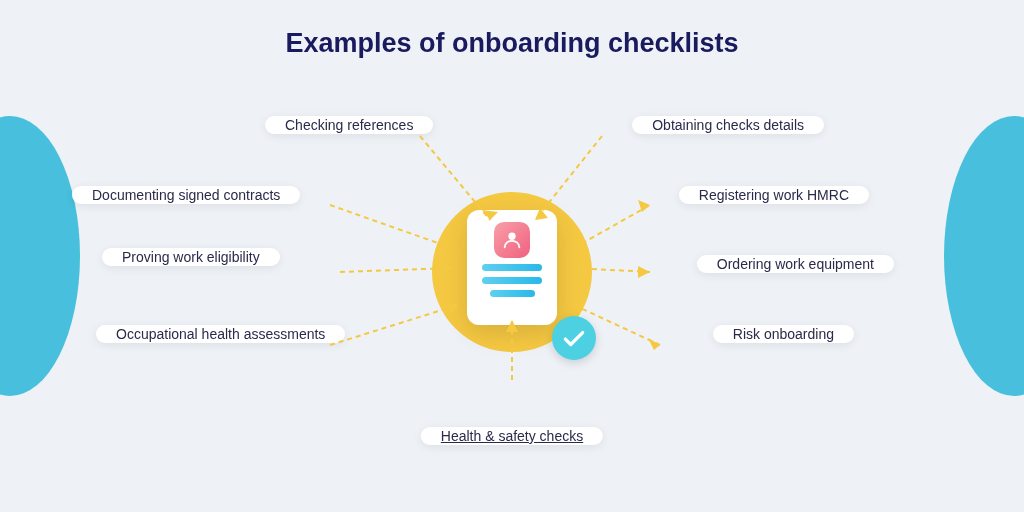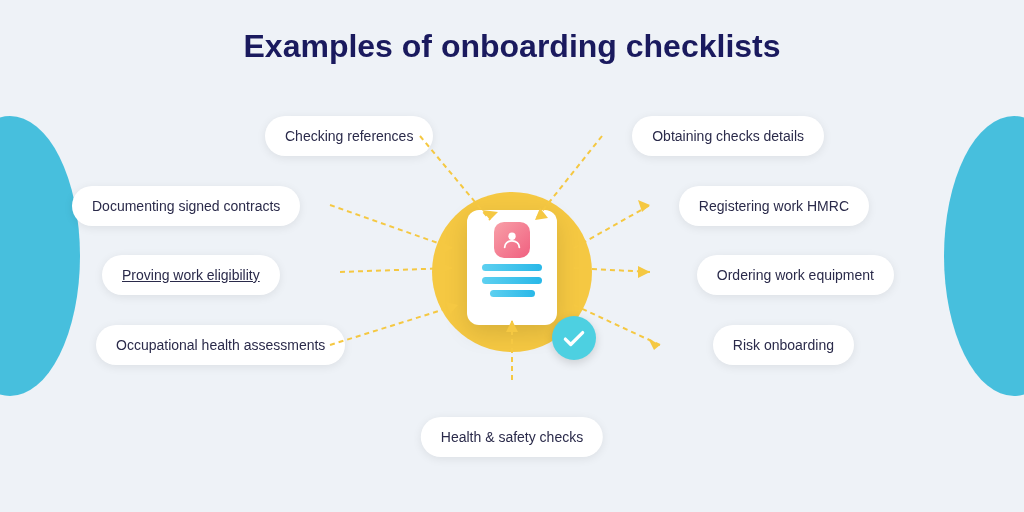--- a/index.html
+++ b/index.html
@@ -41,21 +41,21 @@
       background: #29b6d8;
       border-radius: 50%;
       opacity: 0.85;
     }
 
     .title {
       position: absolute;
       top: 28px;
       left: 50%;
       transform: translateX(-50%);
-      font-size: 32px;
+      font-size: 27px;
       font-weight: 800;
       color: #1a1a5e;
       white-space: nowrap;
       text-align: center;
     }
 
     
     .center-area {
       position: absolute;
       left: 50%;
@@ -131,38 +131,38 @@
       justify-content: center;
       box-shadow: 0 3px 10px rgba(0,0,0,0.15);
     }
     .checkmark-circle svg { width: 26px; height: 26px; }
 
     
     .pill {
       position: absolute;
       background: white;
       border-radius: 50px;
-      padding: 12px 20px;
+      padding: 1px 20px;
       font-size: 14px;
       color: #2a2a4a;
       box-shadow: 0 2px 10px rgba(0,0,0,0.08);
       white-space: nowrap;
       font-weight: 400;
     }
 
     
     #pill-checking-refs      { top: 116px; left: 265px; }
     #pill-obtaining-payment  { top: 116px; right: 200px; }
     #pill-documenting        { top: 186px; left: 72px; }
     #pill-registering        { top: 186px; right: 155px; }
-    #pill-proving            { top: 255px; left: 102px; text-decoration: underline; }
+    #pill-proving            { top: 248px; left: 102px; }
     #pill-ordering           { top: 255px; right: 130px; text-align: right; }
     #pill-occupational       { top: 325px; left: 96px; }
     #pill-risk               { top: 325px; right: 170px; }
-    #pill-health-safety      { bottom: 55px; left: 50%; transform: translateX(-50%); }
+    #pill-health-safety      { bottom: 67px; left: 50%; transform: translateX(-50%); text-decoration: underline; }
   </style>
 </head>
 <body>
 
 <div class="page-bg"></div>
 
 <div class="circle-left"></div>
 <div class="circle-right"></div>
 
 <h1 class="title">Examples of onboarding checklists</h1>

